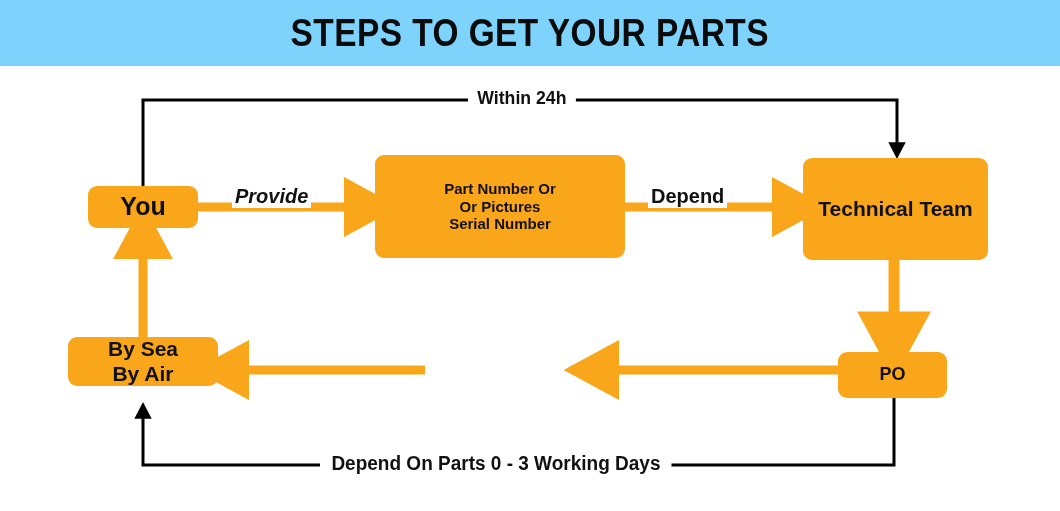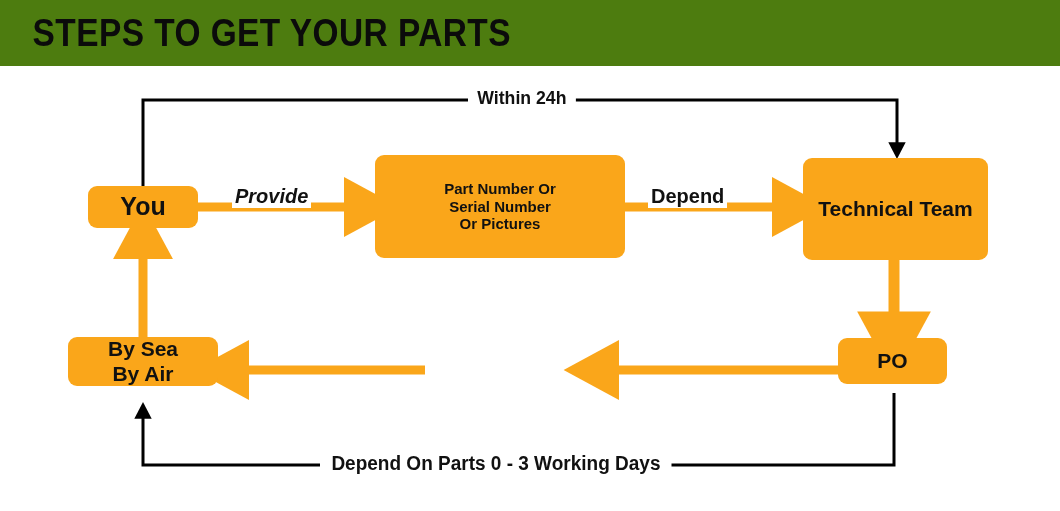--- a/index.html
+++ b/index.html
@@ -4,22 +4,22 @@
 <style>
   html,body{margin:0;padding:0;background:#ffffff;}
   body{
     width:1060px;height:511px;position:relative;overflow:hidden;
     font-family:"Liberation Sans","DejaVu Sans",sans-serif;
     background:#ffffff;
   }
   
   #header-banner{
     position:absolute;left:0;top:0;width:1060px;height:66px;
-    background:#4d7c0f;
-    display:flex;align-items:center;justify-content:flex-start;
+    background:#7dd3fc;
+    display:flex;align-items:center;justify-content:center;
   }
   #banner-title{
     font-size:38px;font-weight:bold;color:#0b0b0b;
     letter-spacing:0.5px;
     transform:scaleX(0.88);
     transform-origin:center center;
     white-space:nowrap;
     line-height:1;
   }
   
@@ -40,21 +40,21 @@
     font-weight:bold;
     line-height:1.18;
     box-sizing:border-box;
     z-index:3;
   }
   #node-you{left:88px;top:120px;width:110px;height:42px;font-size:25px;}
   #node-partnumber{left:375px;top:89px;width:250px;height:103px;font-size:15px;padding:2px 6px;}
   #node-parts-system{left:803px;top:92px;width:185px;height:102px;font-size:21px;padding:2px 4px;}
   #node-shipping{left:68px;top:271px;width:150px;height:49px;font-size:21px;}
   #node-stockup{left:425px;top:281px;width:163px;height:46px;font-size:21px;}
-  #node-po{left:838px;top:272px;width:109px;height:46px;font-size:21px;}
+  #node-po{left:838px;top:286px;width:109px;height:46px;font-size:18px;}
 
   
   .edge-label{
     position:absolute;
     font-weight:bold;color:#111111;
     white-space:nowrap;z-index:4;
     background:#ffffff;
   }
   #label-provide{left:232px;top:119px;font-size:20px;padding:0 3px;font-style:italic;}
   #label-confirm{left:648px;top:119px;font-size:20px;padding:0 3px;}
@@ -115,22 +115,22 @@
     </g>
   </svg>
 
   <div class="node" id="node-you">
     <span>You</span>
   </div>
 
   <div class="node" id="node-partnumber">
     <div>
       <div>Part Number Or</div>
+      <div>Or Pictures</div>
       <div>Serial Number</div>
-      <div>Or Pictures</div>
     </div>
   </div>
 
   <div class="node" id="node-parts-system">
     <div>
       <div>Technical Team</div>
     </div>
   </div>
 
   <div class="node" id="node-po">

